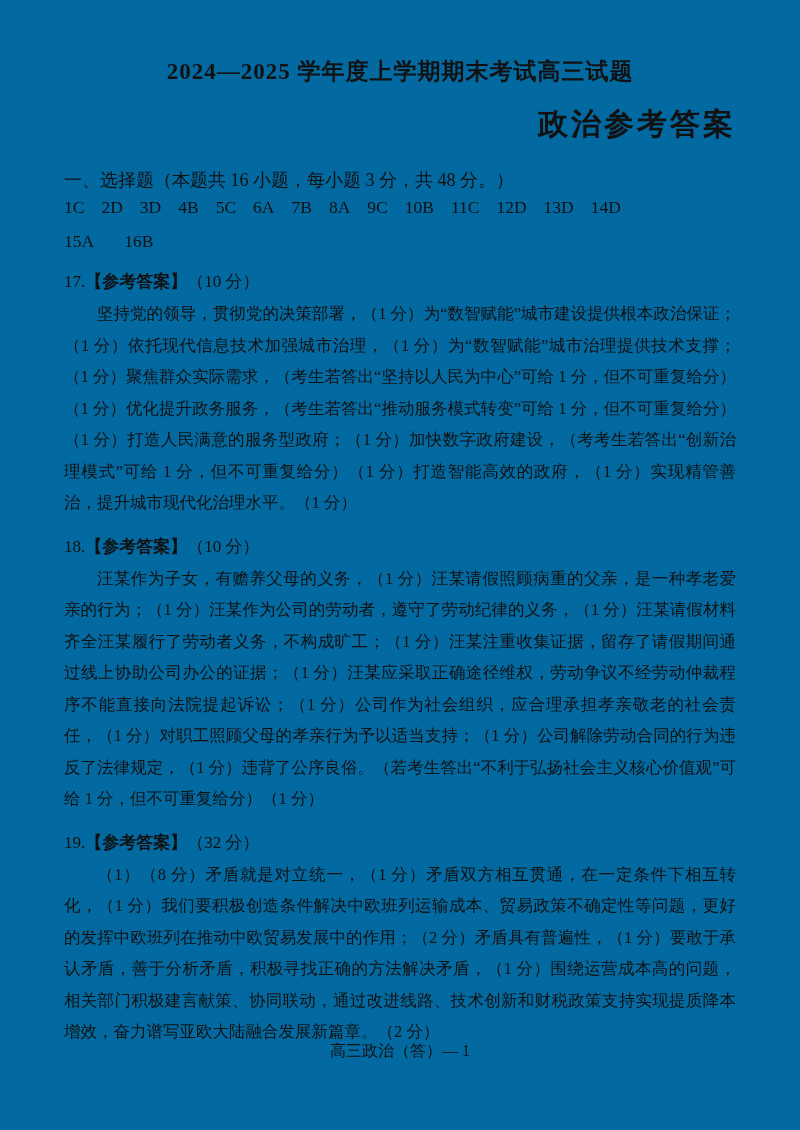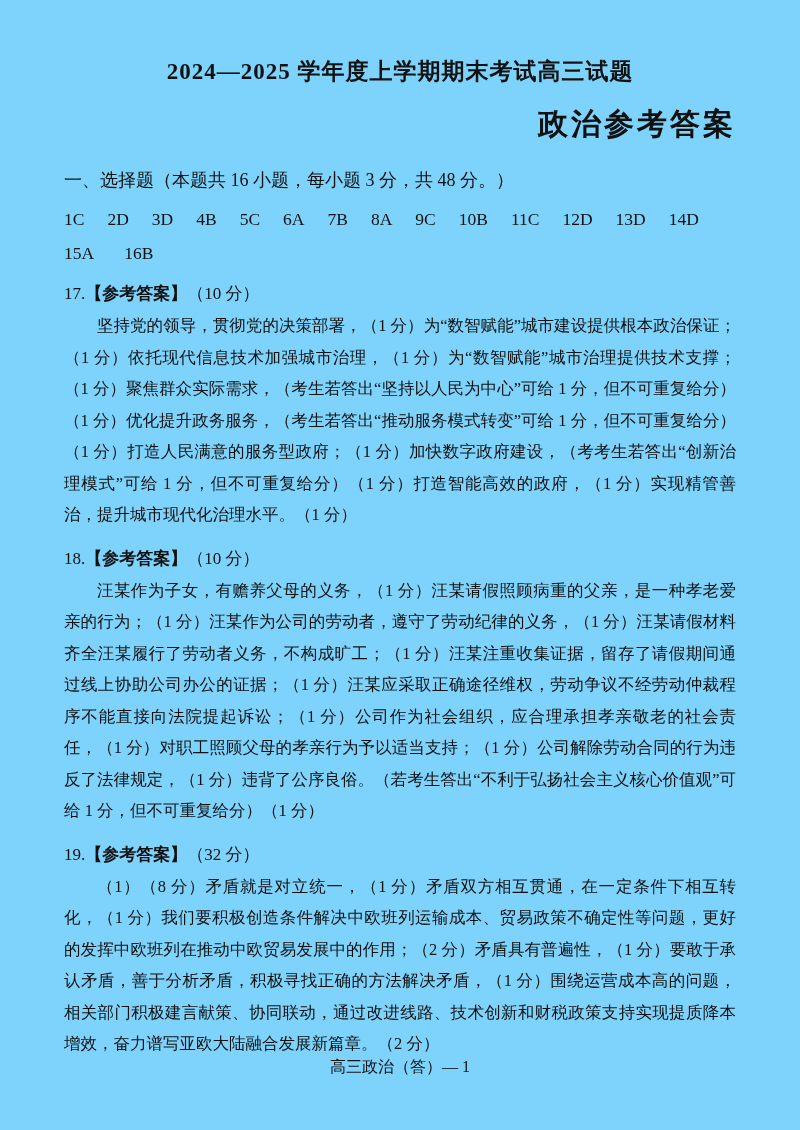--- a/index.html
+++ b/index.html
@@ -6,21 +6,21 @@
   html, body { background: #ffffff; }
   body {
     width: 800px;
     font-family: "Liberation Serif", "DejaVu Serif", serif;
     color: #111111;
   }
   .page {
     position: relative;
     width: 800px;
     height: 1130px;
-    background: #7dd3fc;
+    background: #0369a1;
     padding: 56px 64px 0 64px;
     overflow: hidden;
   }
   .exam-title {
     text-align: center;
     font-size: 23px;
     font-weight: bold;
     letter-spacing: 1px;
     line-height: 32px;
   }
@@ -34,44 +34,43 @@
   }
   .section-heading {
     font-size: 18px;
     font-weight: normal;
     margin-top: 22px;
     line-height: 28px;
   }
   .mc-row {
     display: flex;
     flex-wrap: nowrap;
-    gap: 23px;
+    gap: 17px;
     font-size: 17.5px;
-    margin-top: 12px;
     line-height: 26px;
   }
   .mc-row.second { margin-top: 8px; gap: 30px; }
   .q-heading {
     font-size: 17px;
     margin-top: 14px;
     line-height: 28px;
   }
   .q-heading .q-tag { font-weight: bold; }
   .body-para {
     font-size: 16.5px;
     line-height: 31.5px;
     text-align: justify;
     text-indent: 2em;
     margin-top: 2px;
   }
   .page-footer {
     position: absolute;
     left: 0;
     right: 0;
-    bottom: 52px;
+    bottom: 68px;
     text-align: center;
     font-size: 16px;
     color: #111111;
   }
 </style>
 </head>
 <body>
 
 <div class="page">
 

